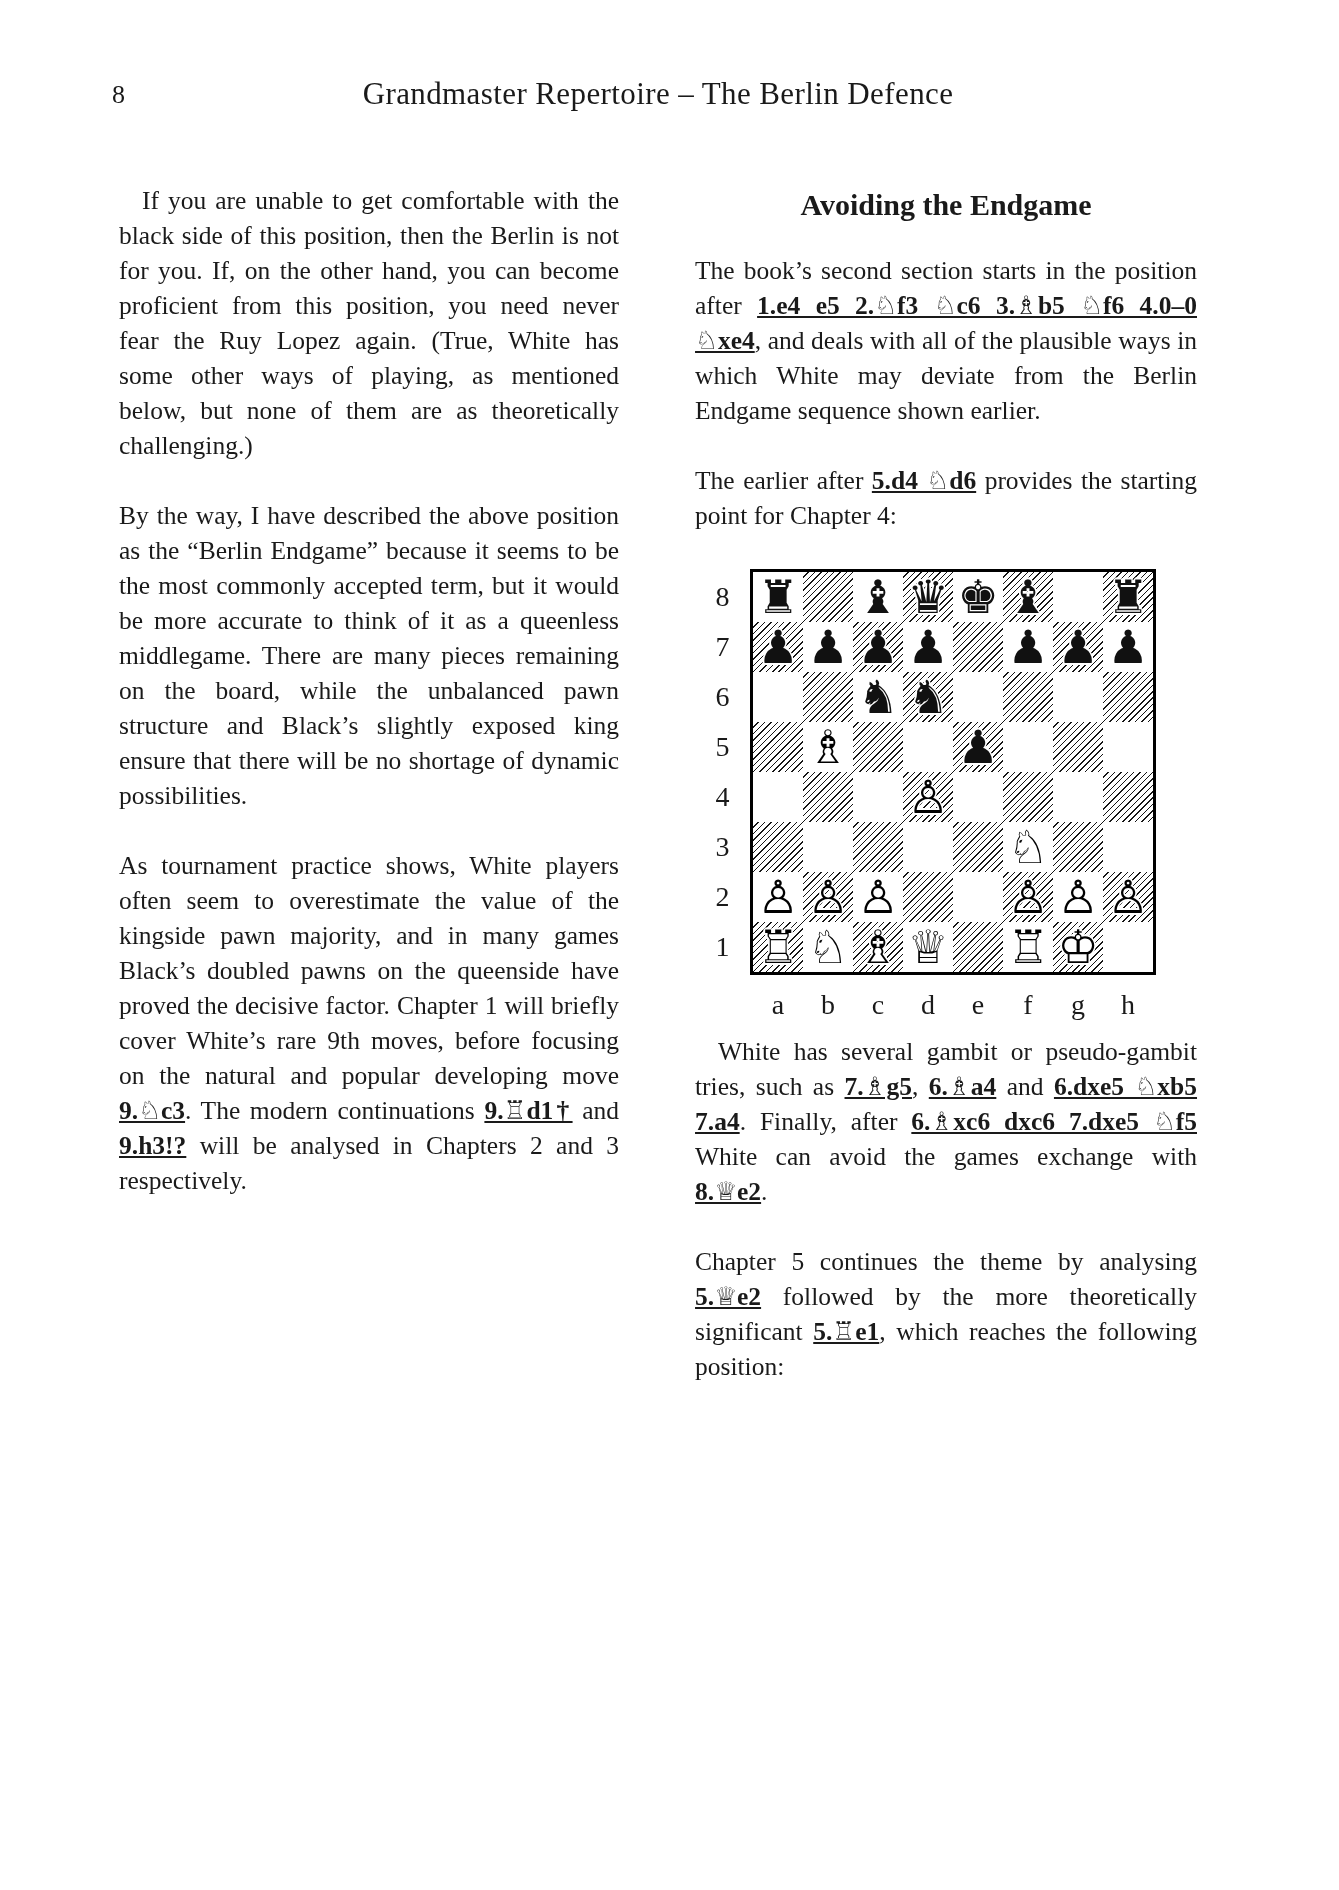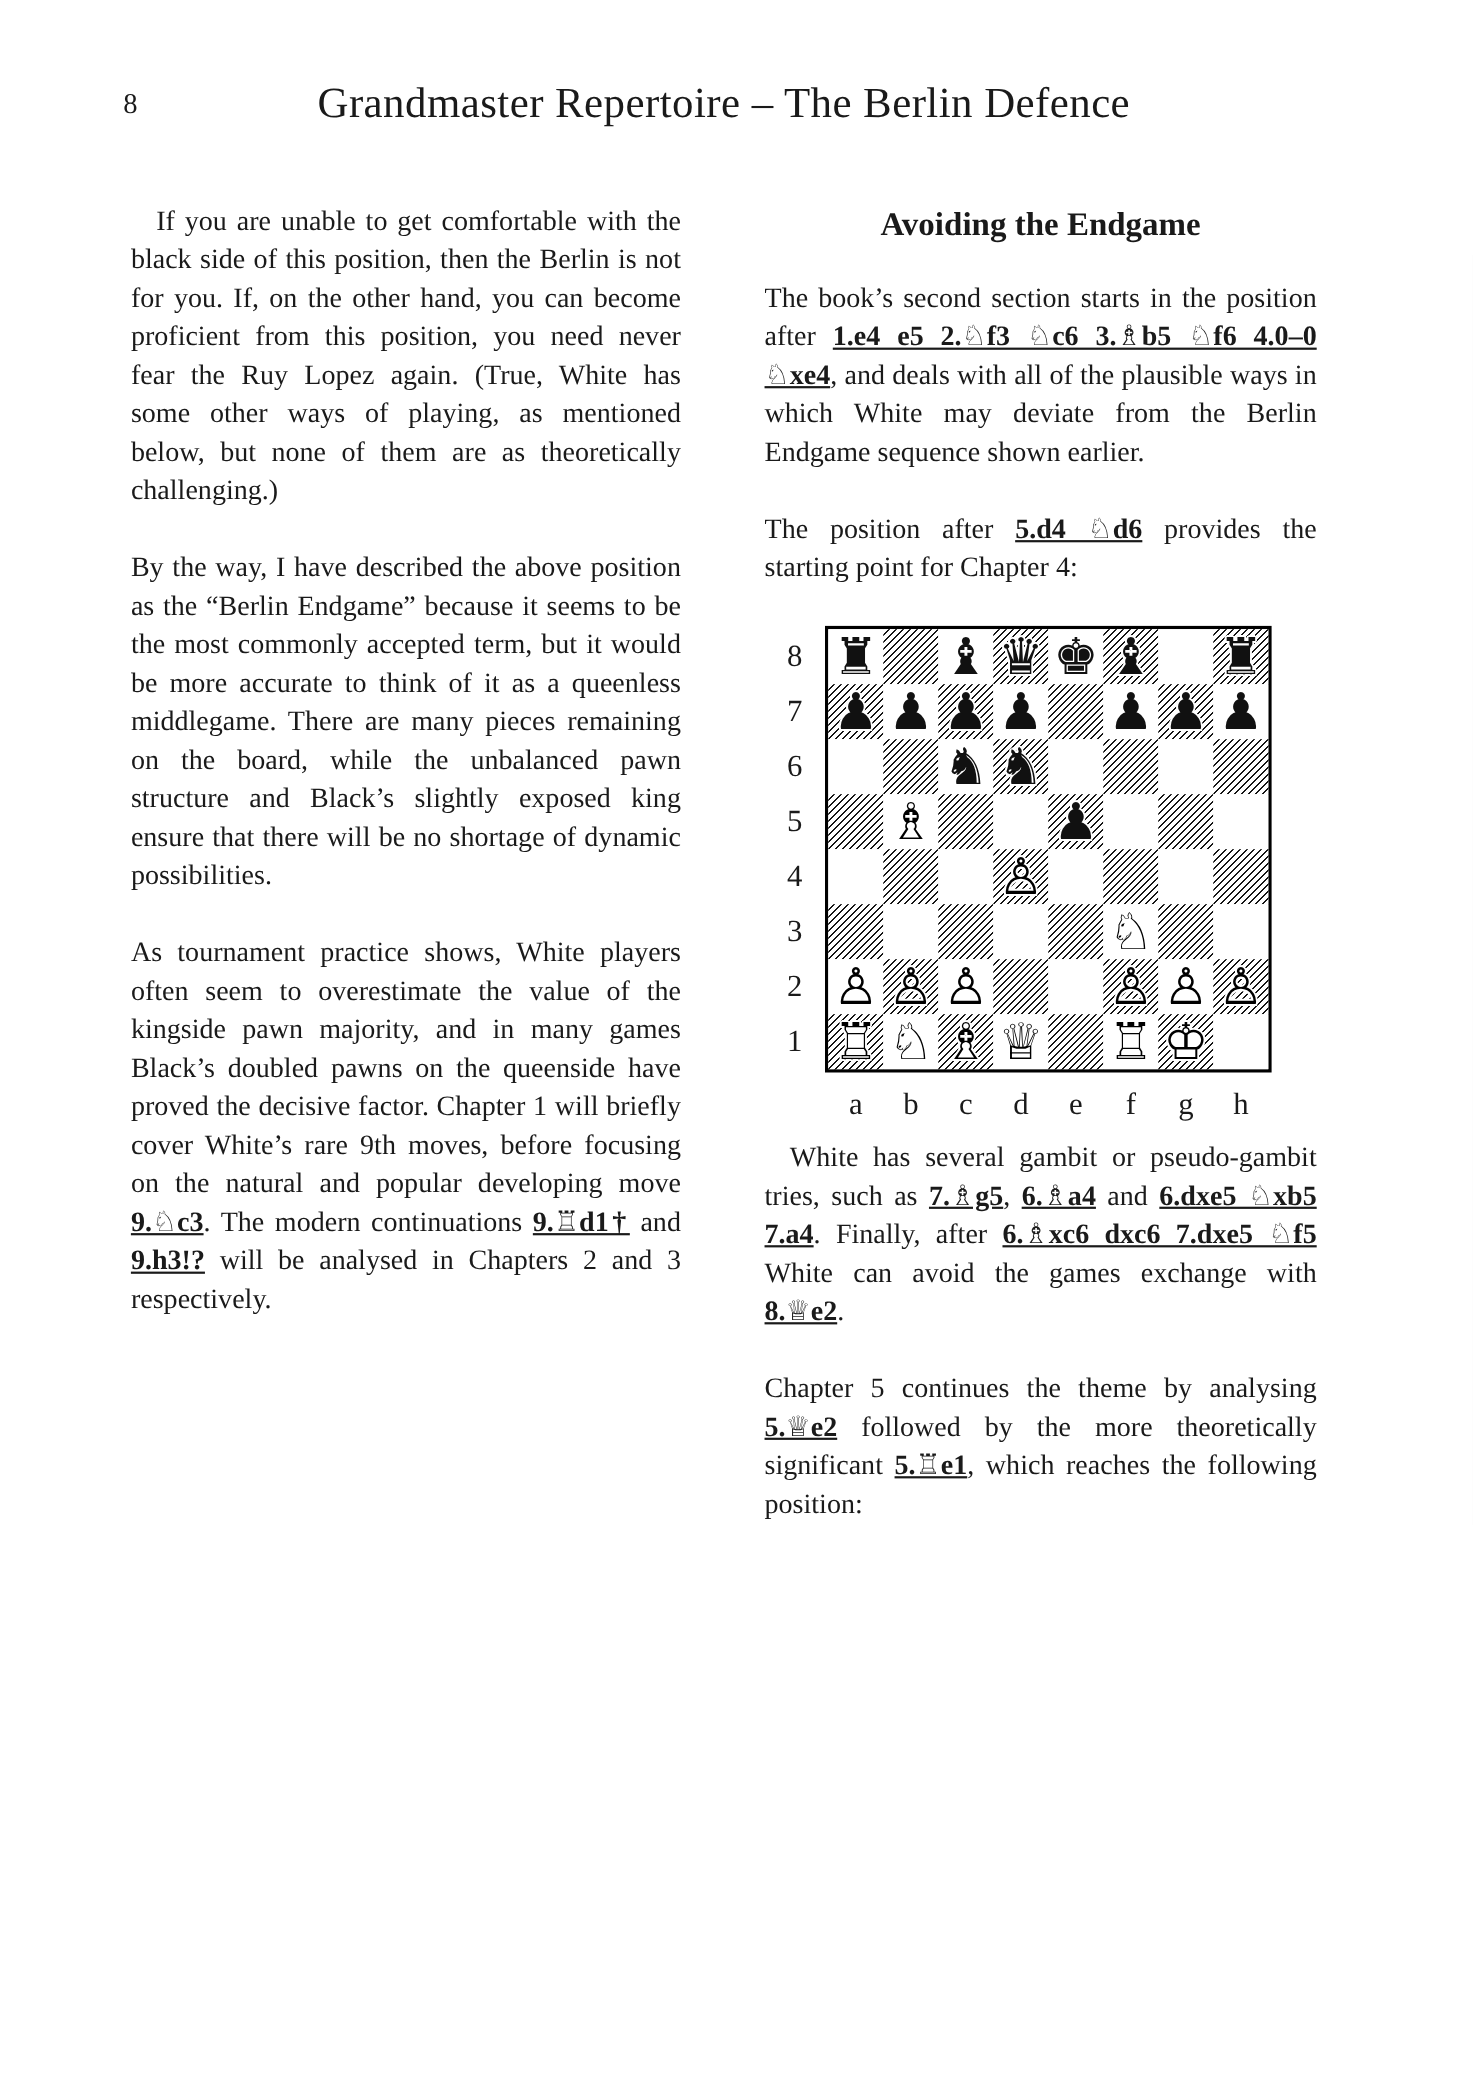--- a/index.html
+++ b/index.html
@@ -23,21 +23,21 @@
   }
   .pagenum {
     position: absolute;
     left: -7px;
     top: 4px;
     font-size: 26px;
     line-height: 30px;
   }
   .header-title {
     text-align: center;
-    font-size: 39px;
+    font-size: 31px;
     line-height: 36px;
     letter-spacing: 0.4px;
   }
   .columns {
     position: absolute;
     top: 183px;
     left: 119px;
     width: 1078px;
     display: flex;
     gap: 60px;
@@ -123,21 +123,21 @@
         <p class="body-para indent"><span>If you are unable to get comfortable with the black side of this position, then the Berlin is not for you. If, on the other hand, you can become proficient from this position, you need never fear the Ruy Lopez again. (True, White has some other ways of playing, as mentioned below, but none of them are as theoretically challenging.)</span></p>
         <p class="body-para"><span>By the way, I have described the above position as the “Berlin Endgame” because it seems to be the most commonly accepted term, but it would be more accurate to think of it as a queenless middlegame. There are many pieces remaining on the board, while the unbalanced pawn structure and Black’s slightly exposed king ensure that there will be no shortage of dynamic possibilities.</span></p>
         <p class="body-para"><span>As tournament practice shows, White players often seem to overestimate the value of the kingside pawn majority, and in many games Black’s doubled pawns on the queenside have proved the decisive factor. Chapter 1 will briefly cover White’s rare 9th moves, before focusing on the natural and popular developing move </span><b>9.♘c3</b><span>. The modern continuations </span><b>9.♖d1†</b><span> and </span><b>9.h3!?</b><span> will be analysed in Chapters 2 and 3 respectively.</span></p>
       </section>
 
     <section class="col right">
       <h2 class="section-heading">Avoiding the Endgame</h2>
 
       <div id="right-before">
           <p class="body-para"><span>The book’s second section starts in the position after </span><b>1.e4 e5 2.♘f3 ♘c6 3.♗b5 ♘f6 4.0–0 ♘xe4</b><span>, and deals with all of the plausible ways in which White may deviate from the Berlin Endgame sequence shown earlier.</span></p>
-          <p class="body-para"><span>The position after </span><b>5.d4 ♘d6</b><span> provides the starting point for Chapter 4:</span></p>
+          <p class="body-para"><span>The earlier after </span><b>5.d4 ♘d6</b><span> provides the starting point for Chapter 4:</span></p>
         </div>
 
       <figure class="diagram">
         <div class="diagram-main">
           <div class="rank-labels" id="rank-labels">
               <div class="rank-label">8</div>
               <div class="rank-label">7</div>
               <div class="rank-label">6</div>
               <div class="rank-label">5</div>
               <div class="rank-label">4</div>

